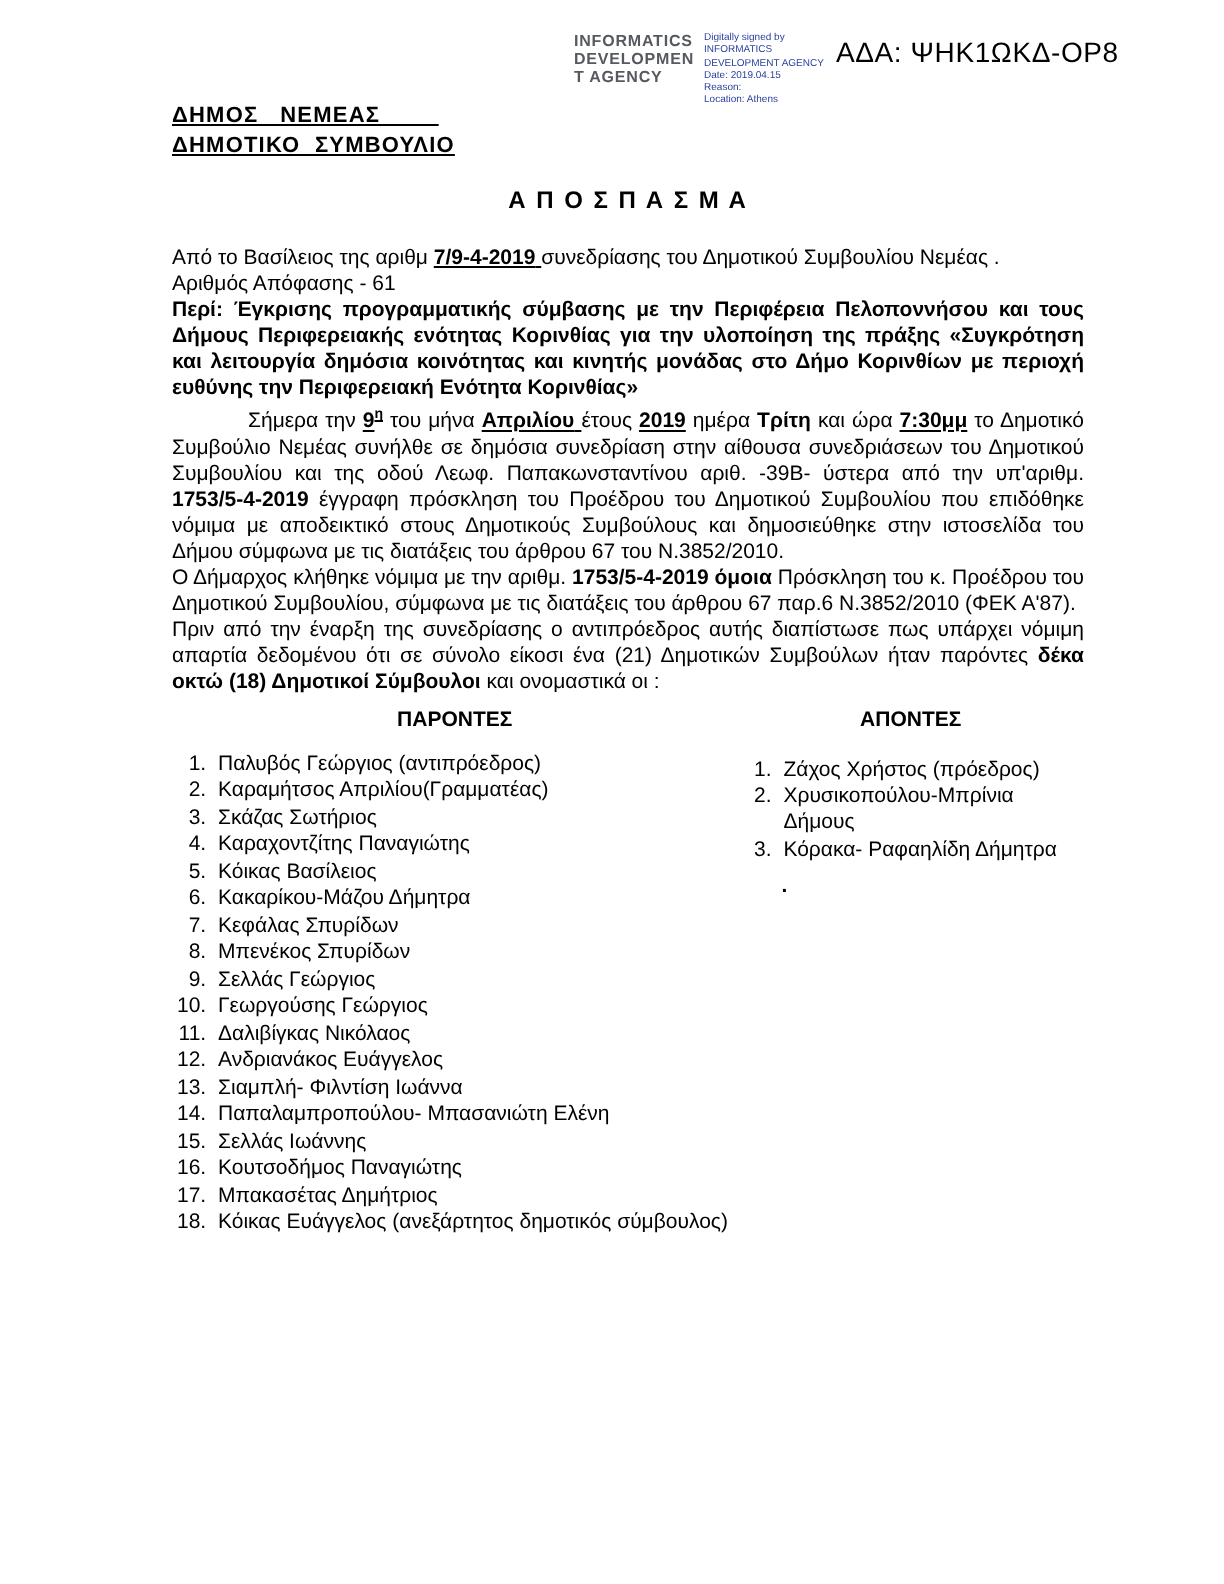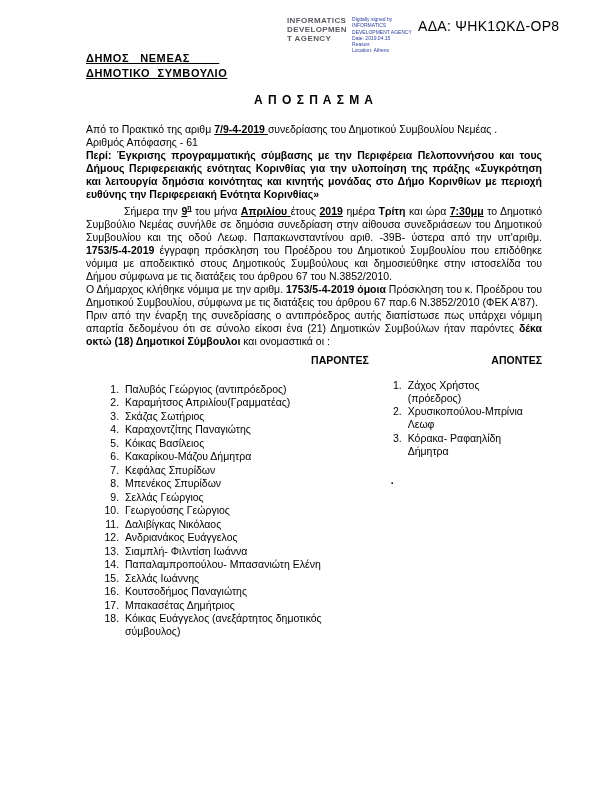--- a/index.html
+++ b/index.html
@@ -24,22 +24,22 @@
   .p-intro{margin-bottom:2px;}
   .p-decnum{margin-bottom:12px;}
   .p-subject{margin-bottom:11px;font-weight:bold;text-align:justify;}
   .p-session{margin-bottom:9px;text-align:justify;text-indent:38px;}
   .p-mayor{margin-bottom:2px;text-align:justify;}
   .p-quorum{margin-bottom:8px;text-align:justify;}
   
   .cols{display:flex;margin-top:6px;}
   .col-present{width:62%;}
   .col-absent{width:38%;}
-  .col-head{font-weight:bold;text-align:right;margin-bottom:9px;}
-  .cols ol{margin:16px;padding-left:20px;}
+  .col-head{font-weight:bold;text-align:center;margin-bottom:9px;}
+  .cols ol{margin:0;padding-left:20px;}
   .col-absent ol{margin-top:12px;}
   .cols li{padding-left:3px;margin-bottom:.5px;}
   .stray-dot{margin-top:5px;padding-left:22px;font-weight:bold;}
 </style>
 </head>
 <body>
 
 <div class="page">
 
   <div class="ada">ΑΔΑ: ΨΗΚ1ΩΚΔ-ΟΡ8</div>
@@ -62,21 +62,21 @@
 
   <div class="org">
     <div class="org-line">ΔΗΜΟΣ   ΝΕΜΕΑΣ        </div>
     <div class="org-line">ΔΗΜΟΤΙΚΟ  ΣΥΜΒΟΥΛΙΟ</div>
   </div>
 
   <div class="content">
 
     <h1 class="doc-title">Α Π Ο Σ Π Α Σ Μ Α</h1>
 
-    <p class="p-intro"><span>Από το Πρακτικό της αριθμ  </span><span style="font-weight: bold; text-decoration: underline;">7/9-4-2019</span><span style="text-decoration: underline;">   </span><span>συνεδρίασης του Δημοτικού Συμβουλίου Νεμέας .</span></p>
+    <p class="p-intro"><span>Από το Βασίλειος της αριθμ  </span><span style="font-weight: bold; text-decoration: underline;">7/9-4-2019</span><span style="text-decoration: underline;">   </span><span>συνεδρίασης του Δημοτικού Συμβουλίου Νεμέας .</span></p>
     <p class="p-decnum"><span>Αριθμός  Απόφασης - </span><span style="font-weight: normal;">61</span></p>
     <p class="p-subject"><span> Περί: Έγκρισης προγραμματικής σύμβασης με την Περιφέρεια Πελοποννήσου και τους Δήμους Περιφερειακής ενότητας Κορινθίας για την υλοποίηση της πράξης «Συγκρότηση και λειτουργία δημόσια κοινότητας και κινητής μονάδας στο Δήμο Κορινθίων με περιοχή ευθύνης  την Περιφερειακή Ενότητα Κορινθίας»</span></p>
     <p class="p-session"><span>Σήμερα την </span><span style="font-weight: bold; text-decoration: underline;">9</span><span style="font-weight: bold; text-decoration: underline; vertical-align: super; font-size: 7px;">η</span><span>   του μήνα  </span><span style="font-weight: bold; text-decoration: underline;">Απριλίου</span><span style="text-decoration: underline;">    </span><span> έτους </span><span style="font-weight: bold; text-decoration: underline;">2019</span><span> ημέρα </span><span style="font-weight: bold;">Τρίτη</span><span> και ώρα </span><span style="font-weight: bold; text-decoration: underline;">7:30μμ</span><span>  το Δημοτικό Συμβούλιο Νεμέας  συνήλθε σε δημόσια  συνεδρίαση στην αίθουσα συνεδριάσεων του Δημοτικού Συμβουλίου και της οδού Λεωφ. Παπακωνσταντίνου αριθ. -39Β-  ύστερα από την υπ'αριθμ. </span><span style="font-weight: bold;">1753/5-4-2019</span><span> έγγραφη πρόσκληση του Προέδρου του Δημοτικού Συμβουλίου  που επιδόθηκε νόμιμα με αποδεικτικό στους Δημοτικούς Συμβούλους  και δημοσιεύθηκε στην ιστοσελίδα του Δήμου σύμφωνα με τις διατάξεις του άρθρου 67 του Ν.3852/2010.</span></p>
     <p class="p-mayor"><span>Ο Δήμαρχος κλήθηκε νόμιμα με την αριθμ. </span><span style="font-weight: bold;">1753/5-4-2019 όμοια</span><span> Πρόσκληση του κ. Προέδρου του Δημοτικού Συμβουλίου, σύμφωνα  με τις διατάξεις του άρθρου 67 παρ.6 Ν.3852/2010 (ΦΕΚ Α'87).</span></p>
     <p class="p-quorum"><span>Πριν από την έναρξη της συνεδρίασης ο  αντιπρόεδρος  αυτής διαπίστωσε πως υπάρχει νόμιμη απαρτία δεδομένου ότι σε σύνολο είκοσι ένα   (21) Δημοτικών Συμβούλων   ήταν παρόντες </span><span style="font-weight: bold;">δέκα οκτώ (18) Δημοτικοί Σύμβουλοι</span><span>    και ονομαστικά οι :</span></p>
 
     <div class="cols">
       <div class="col-present">
         <div class="col-head">ΠΑΡΟΝΤΕΣ</div>
         <ol>
@@ -97,21 +97,21 @@
             <li>Σελλάς Ιωάννης</li>
             <li>Κουτσοδήμος Παναγιώτης</li>
             <li>Μπακασέτας Δημήτριος</li>
             <li>Κόικας Ευάγγελος (ανεξάρτητος δημοτικός σύμβουλος)</li>
           </ol>
       </div>
       <div class="col-absent">
         <div class="col-head">ΑΠΟΝΤΕΣ</div>
         <ol>
             <li>Ζάχος Χρήστος (πρόεδρος)</li>
-            <li>Χρυσικοπούλου-Μπρίνια Λεωφ</li>
+            <li>Χρυσικοπούλου-Μπρίνια Δήμους</li>
             <li>Κόρακα- Ραφαηλίδη Δήμητρα</li>
           </ol>
         <div class="stray-dot">.</div>
       </div>
     </div>
 
   </div>
 </div>
 
 </body></html>

